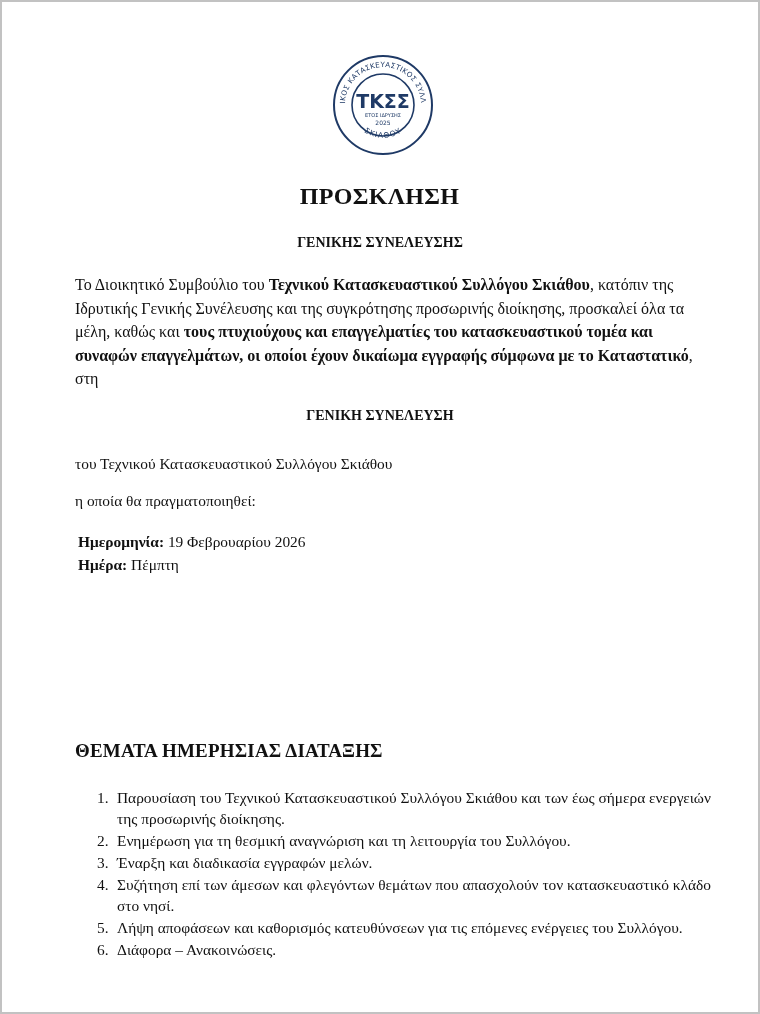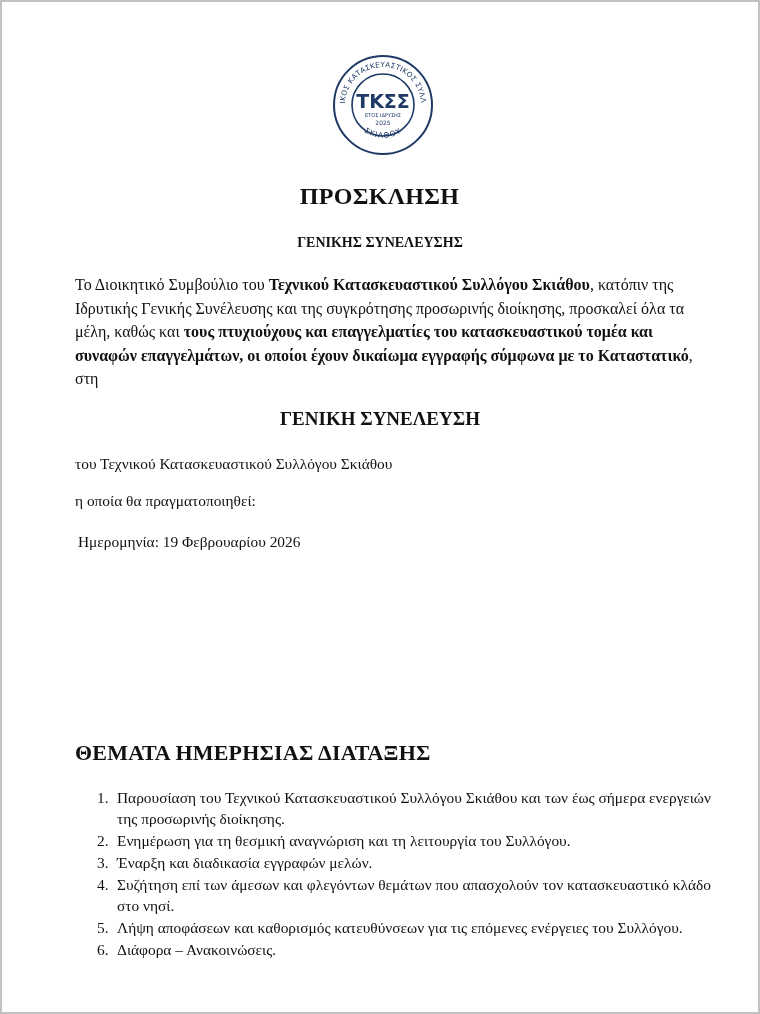--- a/index.html
+++ b/index.html
@@ -17,32 +17,32 @@
     .subtitle {
       position:absolute; left:0; right:0; top:233px; text-align:center;
       font-weight:bold; font-size:14px;
     }
     .intro {
       position:absolute; left:73px; width:640px; top:271px;
       font-size:16px; line-height:23.6px;
     }
     .heading2 {
       position:absolute; left:0; right:0; top:406px; text-align:center;
-      font-weight:bold; font-size:19px;
+      font-weight:bold; font-size:14px;
     }
     .line { position:absolute; left:73px; font-size:15.4px; }
     .details { position:absolute; left:76px; top:528px; font-size:15.4px; line-height:23px; }
-    .details b { font-weight:normal; }
+    .details b { font-weight:bold; }
     .purpose {
       position:absolute; left:73px; width:640px; top:633px;
       font-size:15.4px; line-height:23.6px;
     }
     .agenda-title {
       position:absolute; left:73px; top:738px;
-      font-weight:bold; font-size:22px; letter-spacing:0.2px;
+      font-weight:bold; font-size:19px; letter-spacing:0.2px;
     }
     .agenda {
       position:absolute; left:95px; top:785px; width:620px;
       margin:0; padding:0; list-style:none;
       font-size:15.4px; line-height:21px;
     }
     .agenda li { position:relative; padding-left:20px; margin-bottom:1px; }
     .agenda li .num { position:absolute; left:0; top:0; }
   </style>
 </head>
@@ -73,20 +73,21 @@
 
   <div class="intro"><span>Το Διοικητικό Συμβούλιο του </span><b>Τεχνικού Κατασκευαστικού Συλλόγου Σκιάθου</b><span>, κατόπιν της Ιδρυτικής Γενικής Συνέλευσης και της συγκρότησης προσωρινής διοίκησης, προσκαλεί όλα τα μέλη, καθώς και </span><b>τους πτυχιούχους και επαγγελματίες του κατασκευαστικού τομέα και συναφών επαγγελμάτων, οι οποίοι έχουν δικαίωμα εγγραφής σύμφωνα με το Καταστατικό</b><span>, στη</span></div>
 
   <div class="heading2">ΓΕΝΙΚΗ ΣΥΝΕΛΕΥΣΗ</div>
 
   <div class="line" style="top:490px;">η οποία θα πραγματοποιηθεί:</div>
   <div class="line" style="top:453px;">του Τεχνικού  Κατασκευαστικού Συλλόγου Σκιάθου</div>
 
   <div class="details">
     <div><b>Ημερομηνία:</b><span> 19 Φεβρουαρίου 2026</span></div>
+    <div><b>Ημέρα:</b><span> Πέμπτη</span></div>
   </div>
 
 
   <div class="agenda-title">ΘΕΜΑΤΑ ΗΜΕΡΗΣΙΑΣ ΔΙΑΤΑΞΗΣ</div>
 
   <ol class="agenda">
     <li><span class="num">1.</span><span>Παρουσίαση του Τεχνικού Κατασκευαστικού Συλλόγου Σκιάθου και των έως σήμερα ενεργειών της προσωρινής διοίκησης.</span></li>
     <li><span class="num">2.</span><span>Ενημέρωση για τη θεσμική αναγνώριση και τη λειτουργία του Συλλόγου.</span></li>
     <li><span class="num">3.</span><span>Έναρξη και διαδικασία εγγραφών μελών.</span></li>
     <li><span class="num">4.</span><span>Συζήτηση επί των άμεσων και φλεγόντων θεμάτων που απασχολούν τον κατασκευαστικό κλάδο στο νησί.</span></li>

